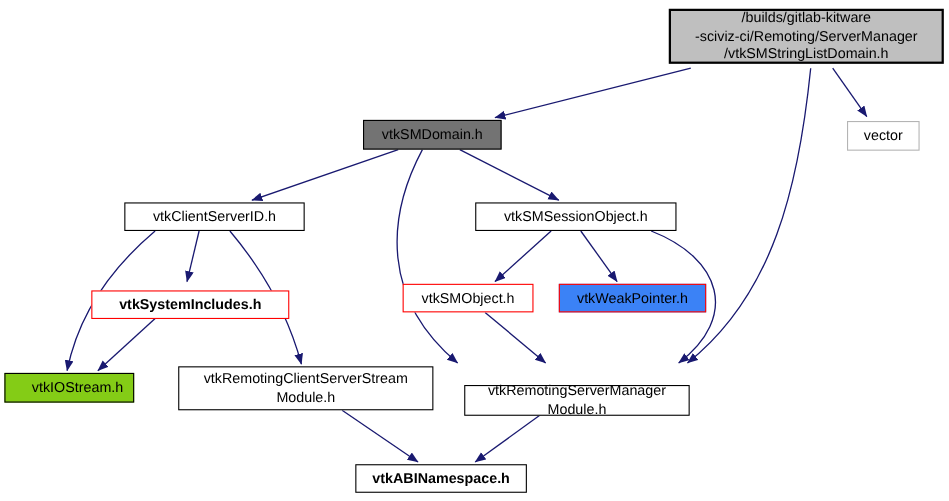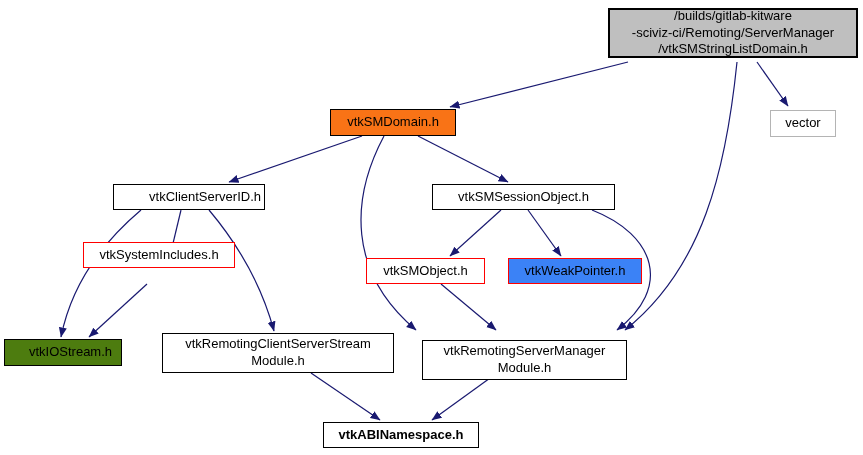--- a/index.html
+++ b/index.html
@@ -56,46 +56,46 @@
   </svg>
   <div id="nodes-layer">
       <div class="node" style="left: 608px; top: 8px; width: 250px; height: 50px; background: rgb(191, 191, 191); border: 2px solid rgb(0, 0, 0);">
         <span class="label">/builds/gitlab-kitware
 -sciviz-ci/Remoting/ServerManager
 /vtkSMStringListDomain.h</span>
       </div>
       <div class="node" style="left: 770px; top: 110px; width: 66px; height: 27px; background: rgb(255, 255, 255); border: 1px solid rgb(180, 180, 180); justify-content: center;">
         <span class="label">vector</span>
       </div>
-      <div class="node" style="left: 330px; top: 109px; width: 126px; height: 27px; background: #f97316; border: 1px solid rgb(0, 0, 0);">
+      <div class="node" style="left: 330px; top: 109px; width: 126px; height: 27px; background: #737373; border: 1px solid rgb(0, 0, 0);">
         <span class="label">vtkSMDomain.h</span>
       </div>
-      <div class="node" style="left: 113px; top: 184px; width: 152px; height: 26px; background: rgb(255, 255, 255); border: 1px solid rgb(0, 0, 0); justify-content: flex-end;">
+      <div class="node" style="left: 113px; top: 184px; width: 164px; height: 26px; background: rgb(255, 255, 255); border: 1px solid rgb(0, 0, 0);">
         <span class="label">vtkClientServerID.h</span>
       </div>
       <div class="node" style="left: 432px; top: 184px; width: 183px; height: 26px; background: rgb(255, 255, 255); border: 1px solid rgb(0, 0, 0);">
         <span class="label">vtkSMSessionObject.h</span>
       </div>
-      <div class="node" style="left: 83px; top: 242px; width: 152px; height: 26px; background: rgb(255, 255, 255); border: 1px solid rgb(255, 0, 0);">
+      <div class="node" style="left: 83px; top: 264px; width: 180px; height: 26px; background: rgb(255, 255, 255); border: 1px solid rgb(255, 0, 0); font-weight: bold;">
         <span class="label">vtkSystemIncludes.h</span>
       </div>
       <div class="node" style="left: 366px; top: 258px; width: 119px; height: 26px; background: rgb(255, 255, 255); border: 1px solid rgb(255, 0, 0);">
         <span class="label">vtkSMObject.h</span>
       </div>
       <div class="node" style="left: 508px; top: 258px; width: 134px; height: 26px; background: #3b82f6; border: 1px solid rgb(255, 0, 0);">
         <span class="label">vtkWeakPointer.h</span>
       </div>
-      <div class="node" style="left: 4px; top: 339px; width: 118px; height: 27px; background: #4d7c0f; border: 1px solid rgb(0, 0, 0); padding-left: 15px;">
+      <div class="node" style="left: 4px; top: 339px; width: 118px; height: 27px; background: #84cc16; border: 1px solid rgb(0, 0, 0); padding-left: 15px;">
         <span class="label">vtkIOStream.h</span>
       </div>
       <div class="node" style="left: 162px; top: 333px; width: 232px; height: 40px; background: rgb(255, 255, 255); border: 1px solid rgb(0, 0, 0);">
         <span class="label">vtkRemotingClientServerStream
 Module.h</span>
       </div>
-      <div class="node" style="left: 422px; top: 340px; width: 205px; height: 40px; background: rgb(255, 255, 255); border: 1px solid rgb(0, 0, 0);">
+      <div class="node" style="left: 422px; top: 350px; width: 205px; height: 28px; background: rgb(255, 255, 255); border: 1px solid rgb(0, 0, 0);">
         <span class="label">vtkRemotingServerManager
 Module.h</span>
       </div>
       <div class="node" style="left: 323px; top: 422px; width: 156px; height: 26px; background: rgb(255, 255, 255); border: 1px solid rgb(0, 0, 0); font-weight: bold;">
         <span class="label">vtkABINamespace.h</span>
       </div>
     </div>
 </div>
 
 </body></html>

